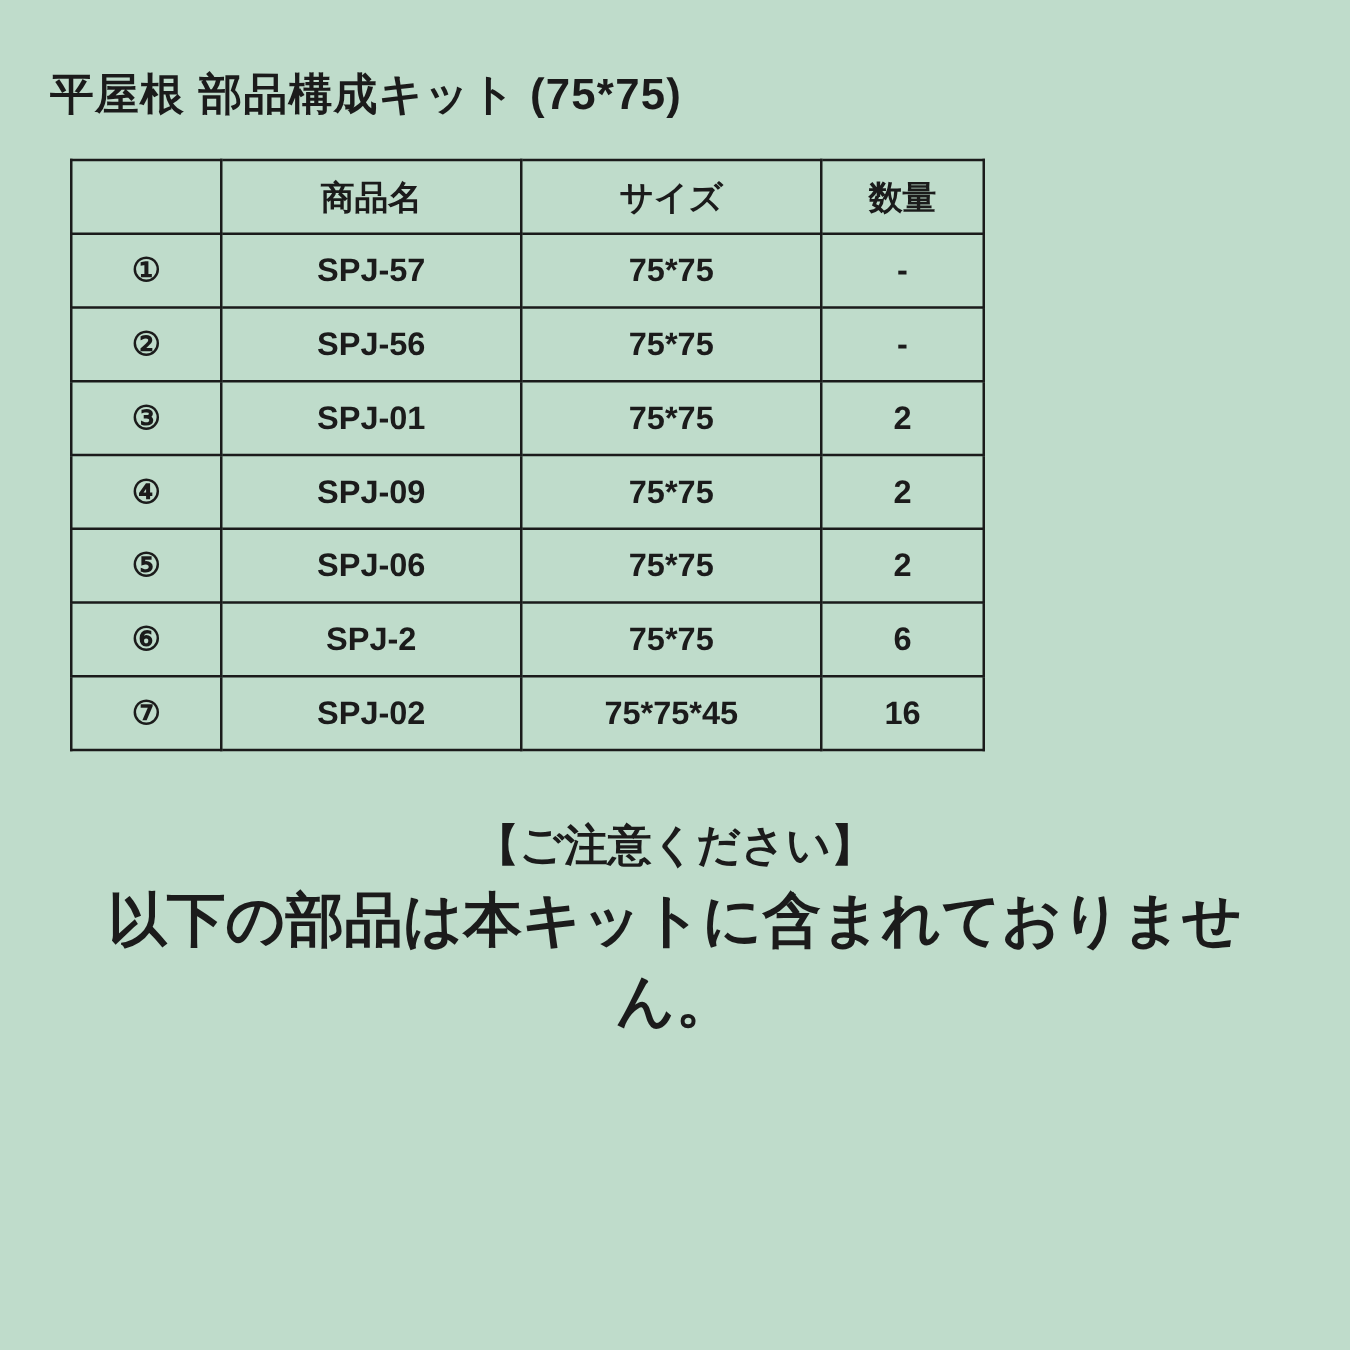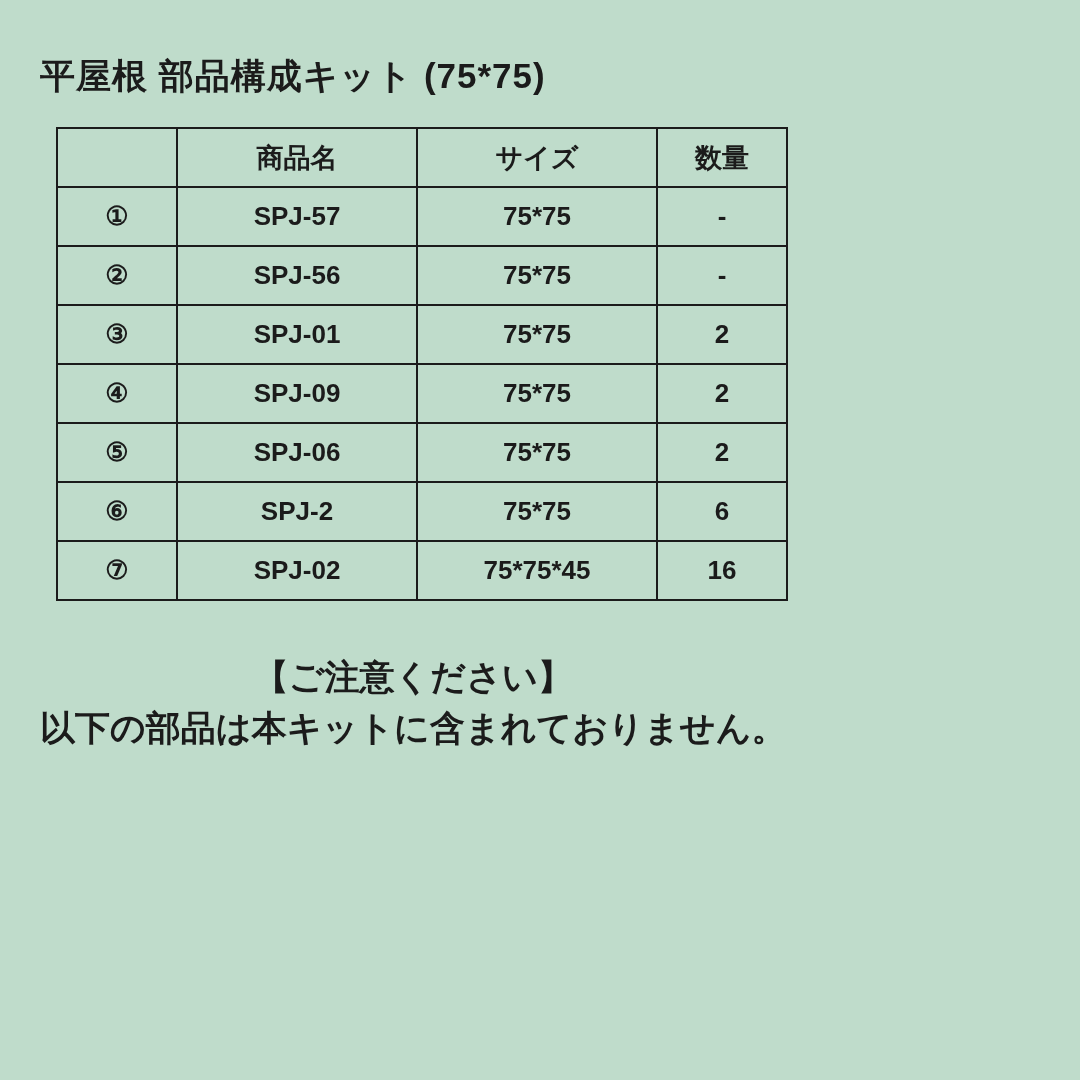--- a/index.html
+++ b/index.html
@@ -72,23 +72,24 @@
   col.c-size { width: 240px; }
   col.c-qty { width: 130px; }
   .notice {
     margin-top: 52px;
     text-align: center;
   }
   .notice-heading {
     font-size: 35px;
     font-weight: 700;
     line-height: 1.35;
+    font-family: Liberation Serif, serif;
   }
   .notice-line {
-    font-size: 35px;
+    font-size: 47px;
     font-weight: 700;
     line-height: 1.38;
     margin-top: 4px;
   }
 </style>
 </head>
 <body>
 
 <div class="page">
 

